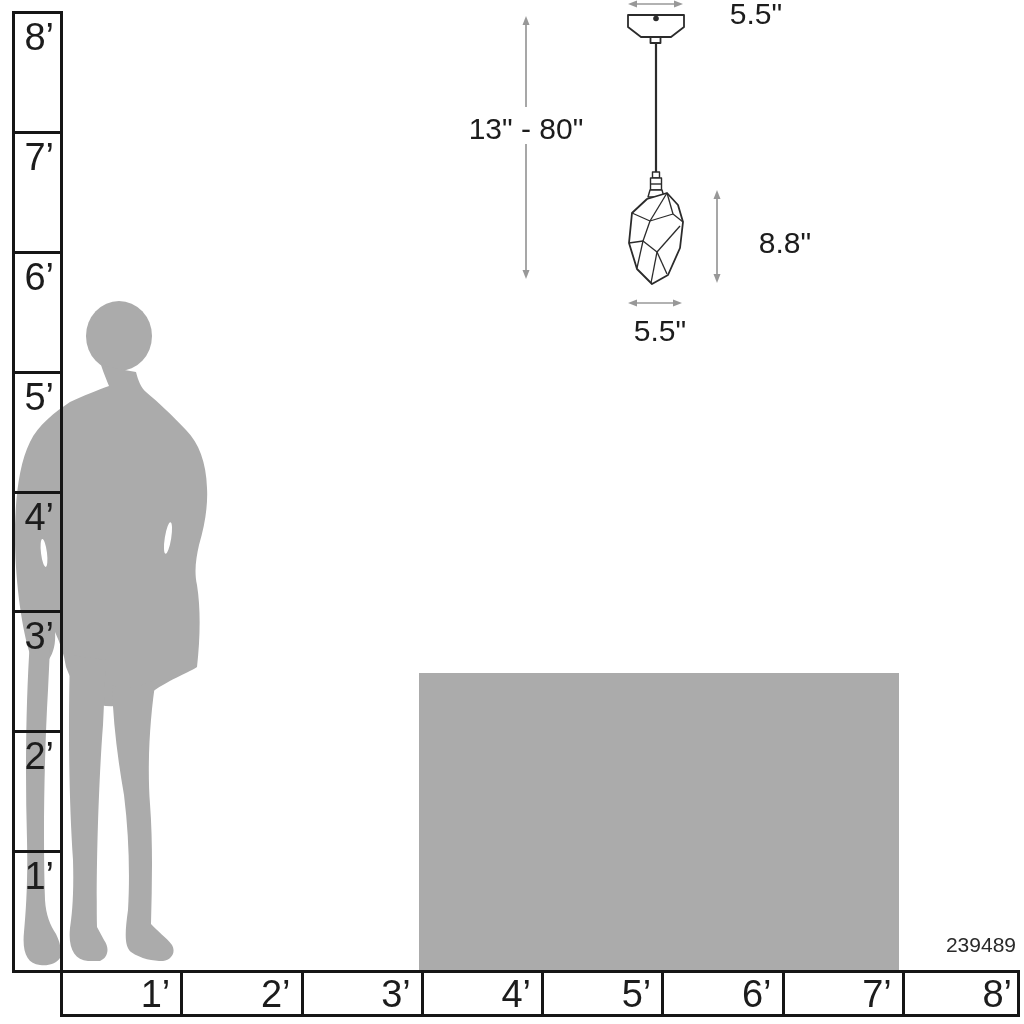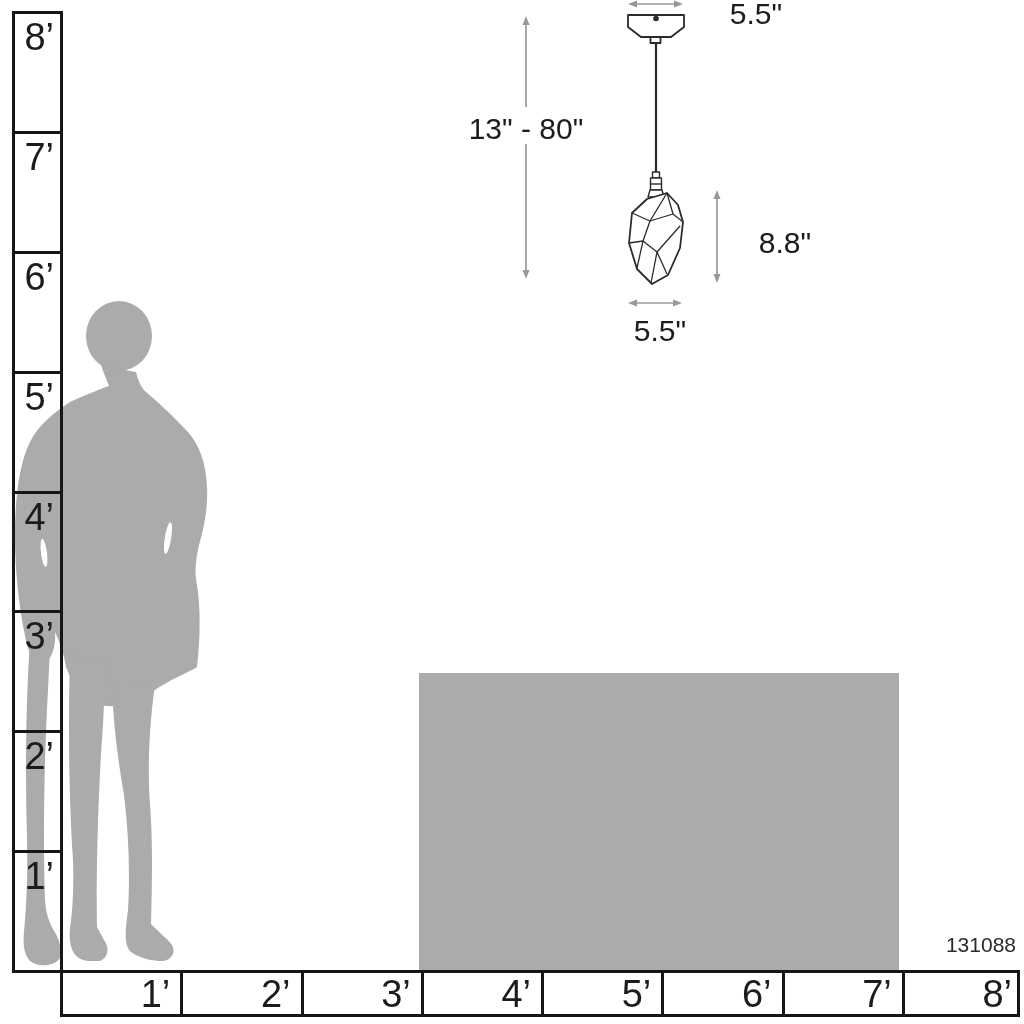--- a/index.html
+++ b/index.html
@@ -137,13 +137,13 @@
   <div class="hcell">5’</div>
   <div class="hcell">6’</div>
   <div class="hcell">7’</div>
   <div class="hcell">8’</div>
 </div>
 
 <div class="abs dim center" id="dim-canopy-width">5.5"</div>
 <div class="abs dim center" id="dim-hanging-height">13" - 80"</div>
 <div class="abs dim center" id="dim-shade-height">8.8"</div>
 <div class="abs dim center" id="dim-shade-width">5.5"</div>
-<div class="abs" id="product-number">131088</div>
+<div class="abs" id="product-number">239489</div>
 
 </body></html>

